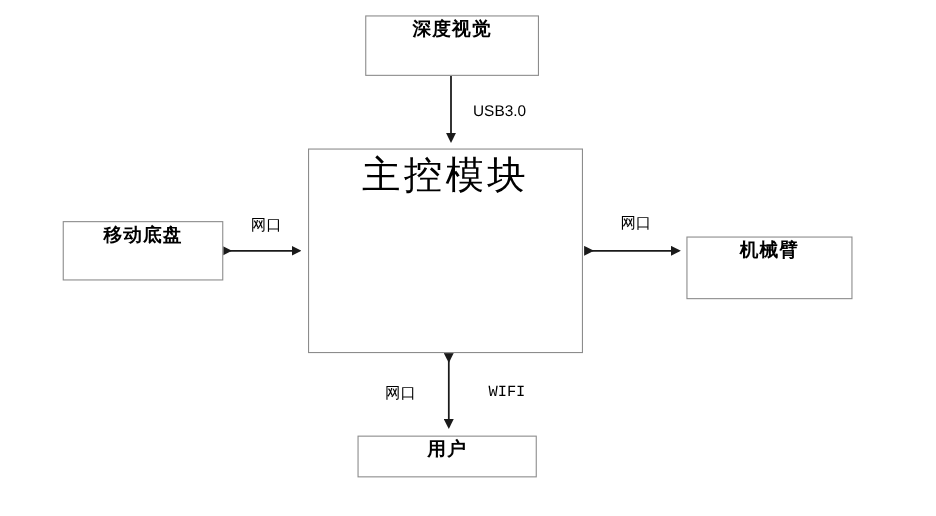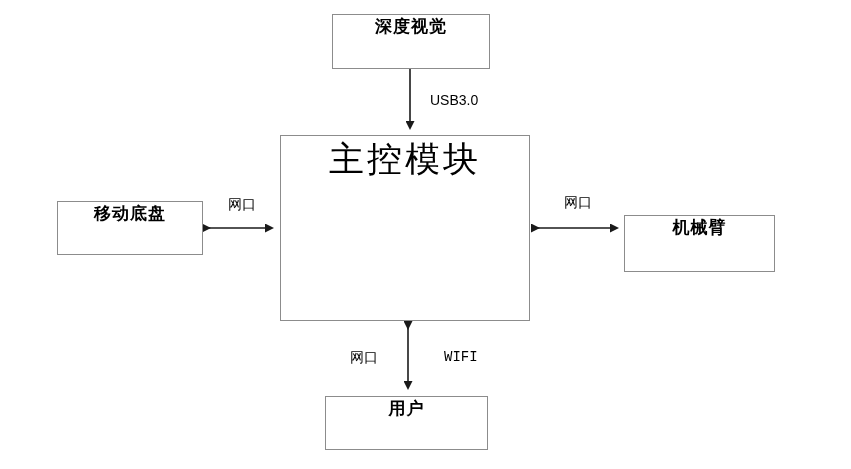--- a/index.html
+++ b/index.html
@@ -93,21 +93,21 @@
   </div>
 
   <div class="node node-small" style="left:57px; top:201px; width:146px; height:54px;">
     <span>移动底盘</span>
   </div>
 
   <div class="node node-small" style="left:624px; top:200px; width:151px; height:57px;margin-top:15px;">
     <span>机械臂</span>
   </div>
 
-  <div class="node node-small" style="left:325px; top:396px; width:163px; height:54px;">
+  <div class="node node-small" style="left:325px; top:396px; width:163px; height:38px;">
     <span>用户</span>
   </div>
 
   <div class="edge-label" style="left:428px; top:92px;">USB3.0</div>
 
   <div class="edge-label" style="left:226px; top:196px;">网口</div>
 
   <div class="edge-label" style="left:562px; top:194px;">网口</div>
 
   <div class="edge-label" style="left:348px; top:349px;">网口</div>

